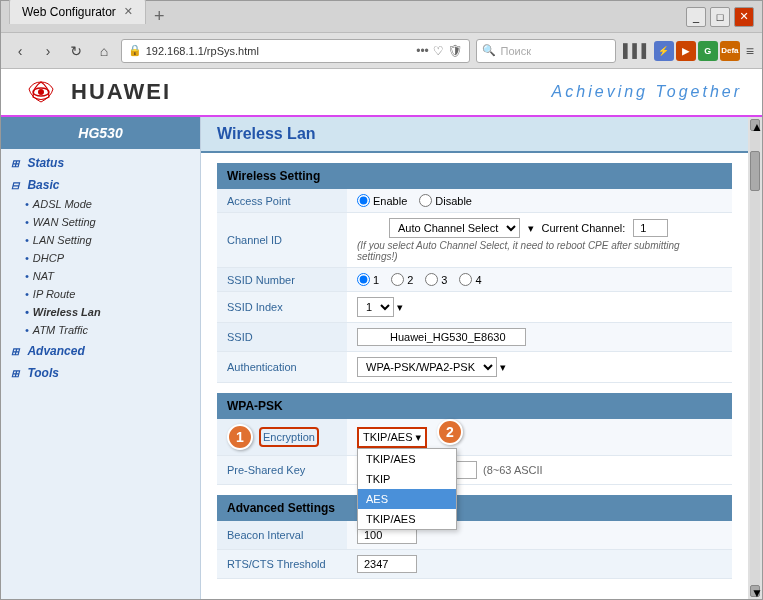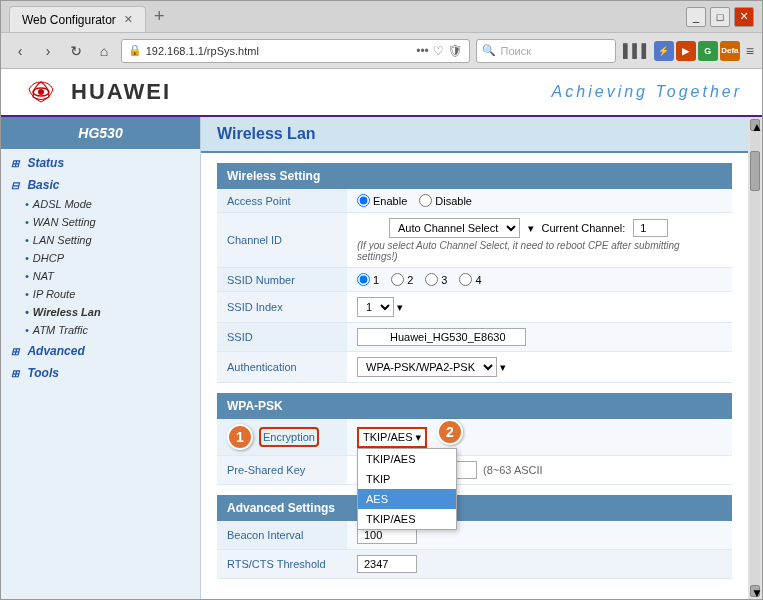--- a/index.html
+++ b/index.html
@@ -1,20 +1,20 @@
 <!DOCTYPE html>
 <html><head>
   <meta charset="utf-8">
   <style>
     * { margin: 0; padding: 0; box-sizing: border-box; }
     body { width: 763px; height: 600px; overflow: hidden; font-family: Arial, sans-serif; font-size: 12px; background: #fff; }
     
     
     .browser-frame { background: #e8e8e8; width: 763px; height: 600px; display: flex; flex-direction: column; border: 1px solid #999; }
-    .title-bar { background: #d4d4d4; height: 32px; display: flex; align-items: center; padding: 0 8px; gap: 8px; border-bottom: 1px solid #bbb; }
+    .title-bar { background: #d4d4d4; height: 32px; display: flex; align-items: center; padding: 8px 8px; gap: 8px; border-bottom: 1px solid #bbb; }
     .tab-bar { display: flex; align-items: flex-end; height: 100%; }
     .tab { background: #f0f0f0; border: 1px solid #bbb; border-bottom: none; border-radius: 4px 4px 0 0; padding: 4px 12px; font-size: 12px; display: flex; align-items: center; gap: 8px; height: 26px; margin-right: 2px; }
     .tab.active { background: #e8e8e8; }
     .tab-close { font-size: 11px; color: #666; cursor: pointer; }
     .tab-new { font-size: 18px; color: #666; padding: 0 6px; cursor: pointer; align-self: center; }
     .window-controls { margin-left: auto; display: flex; gap: 4px; }
     .win-btn { width: 20px; height: 20px; border-radius: 2px; display: flex; align-items: center; justify-content: center; font-size: 11px; cursor: pointer; border: 1px solid #999; }
     .win-min { background: #e8e8e8; }
     .win-max { background: #e8e8e8; }
     .win-close { background: #cc3300; color: white; }
@@ -29,21 +29,21 @@
     .toolbar-icons { display: flex; gap: 4px; margin-left: 4px; }
     .toolbar-icon { width: 22px; height: 22px; display: flex; align-items: center; justify-content: center; color: #555; font-size: 13px; cursor: pointer; }
     .ext-icons { display: flex; gap: 2px; align-items: center; }
     .ext-icon { width: 20px; height: 20px; background: #4a90d9; border-radius: 3px; display: flex; align-items: center; justify-content: center; color: white; font-size: 9px; font-weight: bold; }
     .more-btn { color: #555; font-size: 14px; cursor: pointer; }
     
     
     .page-content { flex: 1; overflow: hidden; display: flex; flex-direction: column; }
     
     
-    .huawei-header { background: white; padding: 8px 20px; display: flex; align-items: center; justify-content: space-between; border-bottom: 2px solid #4c1d95; }
+    .huawei-header { background: white; padding: 8px 20px; display: flex; align-items: center; justify-content: space-between; border-bottom: 2px solid #d946ef; }
     .huawei-logo { display: flex; align-items: center; gap: 10px; }
     .logo-svg { width: 40px; height: 30px; }
     .huawei-text { font-size: 22px; font-weight: bold; color: #333; letter-spacing: 2px; }
     .huawei-tagline { color: #4a90d9; font-size: 16px; letter-spacing: 3px; font-style: italic; }
     
     
     .main-layout { display: flex; flex: 1; overflow: hidden; }
     
     
     .sidebar { width: 200px; background: #e8f0f8; border-right: 1px solid #c0d0e0; overflow-y: auto; flex-shrink: 0; font-style: italic; }
@@ -57,21 +57,21 @@
     
     
     .content-area { flex: 1; overflow-y: auto; background: white; padding: 0; }
     .page-title-bar { background: #d0e4f0; padding: 8px 16px; border-bottom: 2px solid #5a8ab0; }
     .page-title { color: #2255aa; font-size: 16px; font-weight: bold; }
     
     .section-content { padding: 10px 16px; }
     
     
     .settings-table { width: 100%; border-collapse: collapse; margin-bottom: 10px; }
-    .settings-table th { background: #5a8ab0; color: #ffffff; padding: 6px 10px; text-align: left; font-size: 12px; }
+    .settings-table th { background: #5a8ab0; color: #000000; padding: 6px 10px; text-align: left; font-size: 12px; }
     .settings-table td { padding: 5px 10px; border-bottom: 1px solid #e0e8f0; font-size: 11px; vertical-align: middle; }
     .settings-table td:first-child { color: #336699; font-weight: normal; width: 130px; background: #eef4fa; }
     .settings-table tr:nth-child(even) td { background: #f5f8fc; }
     .settings-table tr:nth-child(even) td:first-child { background: #e8f0f8; }
     
     
     .radio-group { display: flex; gap: 12px; align-items: center; }
     .radio-label { display: flex; align-items: center; gap: 3px; font-size: 11px; }
     select { padding: 2px 4px; font-size: 11px; border: 1px solid #aaa; background: white; }
     input[type="text"] { padding: 2px 6px; font-size: 11px; border: 1px solid #aaa; background: white; width: 60px; }

